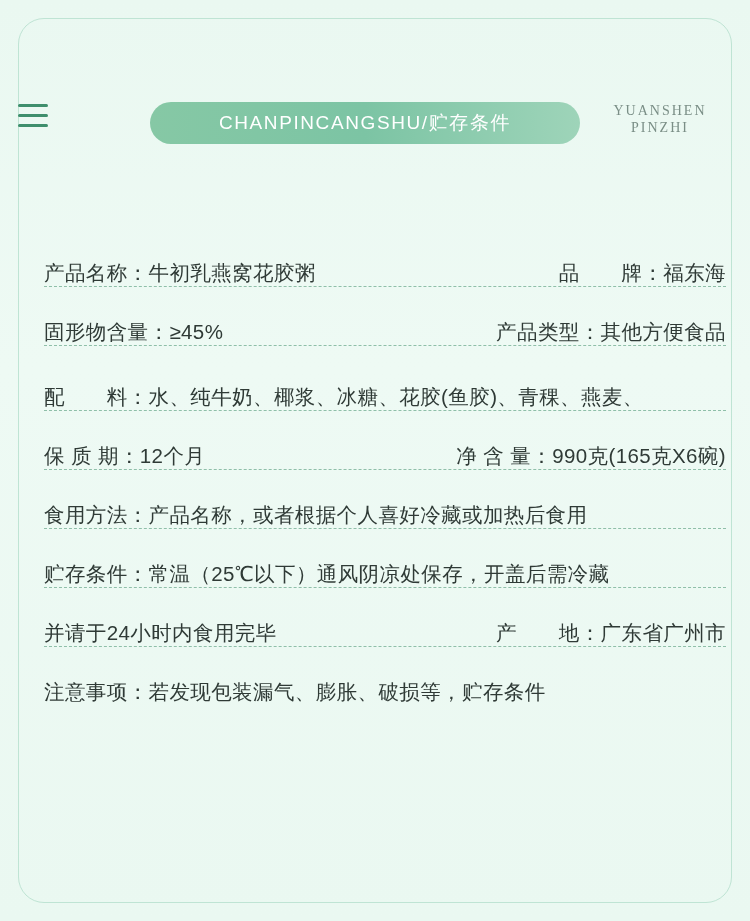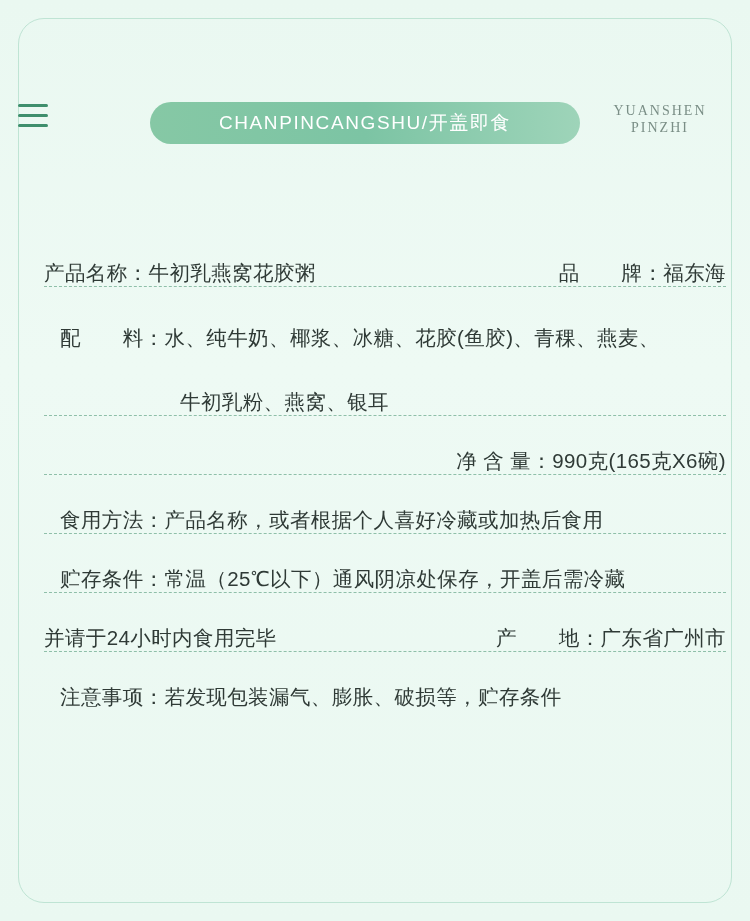--- a/index.html
+++ b/index.html
@@ -118,68 +118,72 @@
   .cell.left {
     flex: 0 0 auto;
   }
   .cell.right {
     margin-left: auto;
     text-align: right;
     margin-top: 47px;
   }
   .cell.full {
     flex: 1 1 auto;
-    margin-left: 16px;
   }
   .cell.indent {
     padding-left: 120px;
   }
 </style>
 </head>
 <body>
 
 <div class="page">
   <div class="outer-frame"></div>
 
   <div class="header">
     <div class="menu-icon">
       <span></span>
       <span></span>
       <span></span>
     </div>
-    <div class="title-pill">CHANPINCANGSHU/开盖即食</div>
+    <div class="title-pill">CHANPINCANGSHU/贮存条件</div>
     <div class="brand-mark">
       <div>YUANSHEN</div>
       <div>PINZHI</div>
     </div>
   </div>
 
   <div class="spec-table">
 
     <div class="row">
       <div class="line">
         <div class="cell left"><span>产品名称：</span><span>牛初乳燕窝花胶粥</span></div>
         <div class="cell right"><span>品　　牌：</span><span>福东海</span></div>
       </div>
       <div class="divider"></div>
     </div>
 
+    <div class="row">
+      <div class="line">
+        <div class="cell left"><span>固形物含量：</span><span>≥45%</span></div>
+        <div class="cell right"><span>产品类型：</span><span>其他方便食品</span></div>
+      </div>
+      <div class="divider"></div>
+    </div>
 
     <div class="row">
       <div class="line tall">
         <div class="cell full"><span>配　　料：</span><span>水、纯牛奶、椰浆、冰糖、花胶(鱼胶)、青稞、燕麦、</span></div>
       </div>
-      <div class="line tall">
-        <div class="cell full indent">牛初乳粉、燕窝、银耳</div>
-      </div>
-      <div class="divider"></div>
-    </div>
-
-    <div class="row">
-      <div class="line">
+      <div class="divider"></div>
+    </div>
+
+    <div class="row">
+      <div class="line">
+        <div class="cell left"><span>保 质 期：</span><span>12个月</span></div>
         <div class="cell right"><span>净 含 量：</span><span>990克(165克X6碗)</span></div>
       </div>
       <div class="divider"></div>
     </div>
 
     <div class="row">
       <div class="line">
         <div class="cell full"><span>食用方法：</span><span>产品名称，或者根据个人喜好冷藏或加热后食用</span></div>
       </div>
       <div class="divider"></div>

